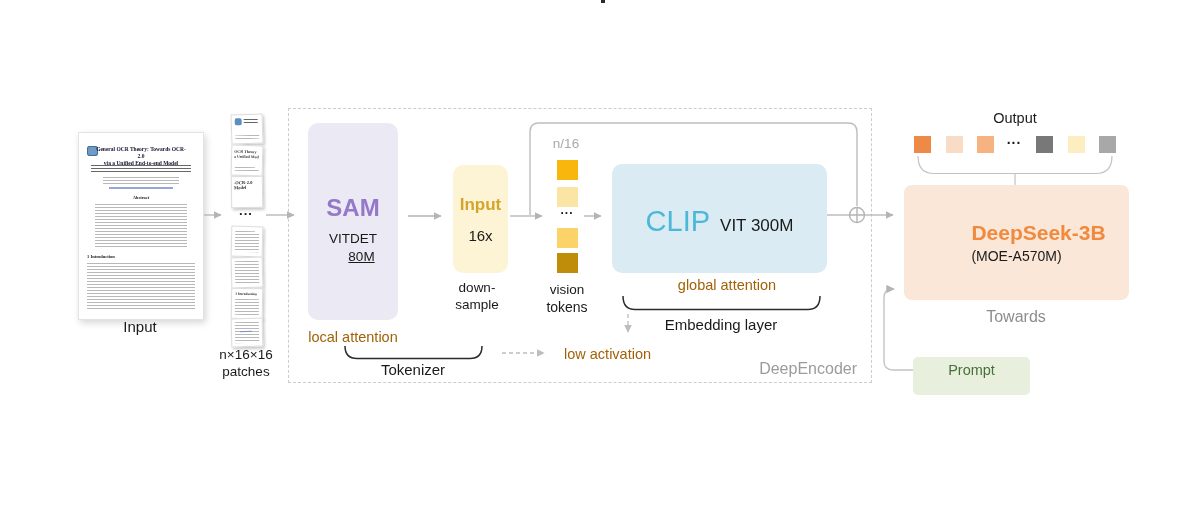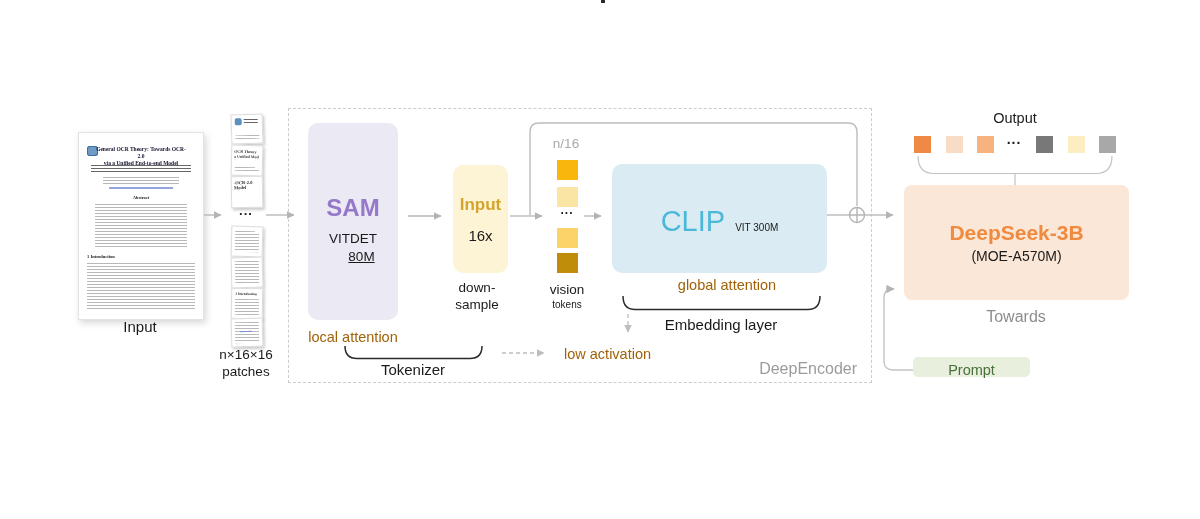--- a/index.html
+++ b/index.html
@@ -40,23 +40,23 @@
   .conv-t{font-size:17px;font-weight:bold;left:0;top:192px;width:100%;}
   .clip{left:612px;top:164px;width:215px;height:109px;background:#daebf3;}
   .clip-row{left:612px;top:205px;width:215px;display:flex;justify-content:center;
             align-items:baseline;gap:10px;}
   .clip-t{font-size:29px;font-weight:normal;}
 
   .tok{left:557px;width:21px;height:20px;}
 
   
   .deepseek{left:904px;top:185px;width:225px;height:115px;background:#fbe7d7;border-radius:8px;}
-  .ds-t{font-size:21px;font-weight:bold;left:0;top:221px;width:100%;}
+  .ds-t{font-size:21px;font-weight:bold;left:0;top:221px;width:100%;padding-left:22px;}
   .osq{top:136px;width:17px;height:17px;}
-  .prompt{left:913px;top:357px;width:117px;height:20px;background:#e9efdd;border-radius:5px;
+  .prompt{left:913px;top:357px;width:117px;height:38px;background:#e9efdd;border-radius:5px;
           line-height:26px;font-size:14.5px;}
 
   svg.overlay{position:absolute;left:0;top:0;pointer-events:none;}
 </style>
 </head>
 <body>
 
 <div class="abs" style="left:601px;top:0;width:4px;height:3px;background:#2a2a2a;"></div>
 
 <div class="abs page">
@@ -127,26 +127,26 @@
 <div class="abs ctr lbl" style="left:427px;top:297px;width:100px;font-size:13.5px;">sample</div>
 <div class="abs ctr lbl" style="left:353px;top:361px;width:120px;font-size:15px;">Tokenizer</div>
 
 <div class="abs ctr" style="left:526px;top:136px;width:80px;font-size:13.5px;color:#a9a9a9;">n/16</div>
 <div class="abs tok" style="top: 160px; background-color: rgb(249, 183, 13);"></div>
 <div class="abs tok" style="top: 187px; background-color: rgb(251, 229, 164);"></div>
 <div class="abs dots ctr" style="left:553px;top:203px;width:28px;font-size:12px;">...</div>
 <div class="abs tok" style="top: 228px; background-color: rgb(251, 211, 105);"></div>
 <div class="abs tok" style="top: 253px; background-color: rgb(191, 141, 10);"></div>
 <div class="abs ctr lbl" style="left:517px;top:282px;width:100px;font-size:13.5px;">vision</div>
-<div class="abs ctr lbl" style="left:517px;top:299px;width:100px;font-size:10px;text-align:center;">tokens</div>
+<div class="abs ctr lbl" style="left:517px;top:299px;width:100px;font-size:14px;text-align:center;">tokens</div>
 
 <div class="abs blk clip" style="background-color: rgb(218, 235, 243);"></div>
 <div class="abs clip-row">
   <span class="clip-t" style="color: rgb(76, 184, 217);">CLIP</span>
-  <span class="lbl" style="font-size:10px;">VIT 300M</span>
+  <span class="lbl" style="font-size:17px;">VIT 300M</span>
 </div>
 <div class="abs ctr gray" style="left:627px;top:277px;width:200px;font-size:14.5px;">global attention</div>
 <div class="abs ctr lbl" style="left:621px;top:316px;width:200px;font-size:15px;">Embedding layer</div>
 <div class="abs gray" style="left:564px;top:346px;font-size:14.5px;">low activation</div>
 
 <div class="abs ctr lbl" style="left:955px;top:110px;width:120px;font-size:14.5px;">Output</div>
 <div class="abs osq" style="left: 914px; background-color: rgb(238, 138, 69);"></div>
 <div class="abs osq" style="left: 946px; background-color: rgb(249, 220, 198);"></div>
 <div class="abs osq" style="left: 977px; background-color: rgb(246, 178, 127);"></div>
 <div class="abs dots ctr" style="left:1000px;top:131px;width:28px;font-size:14px;">...</div>

